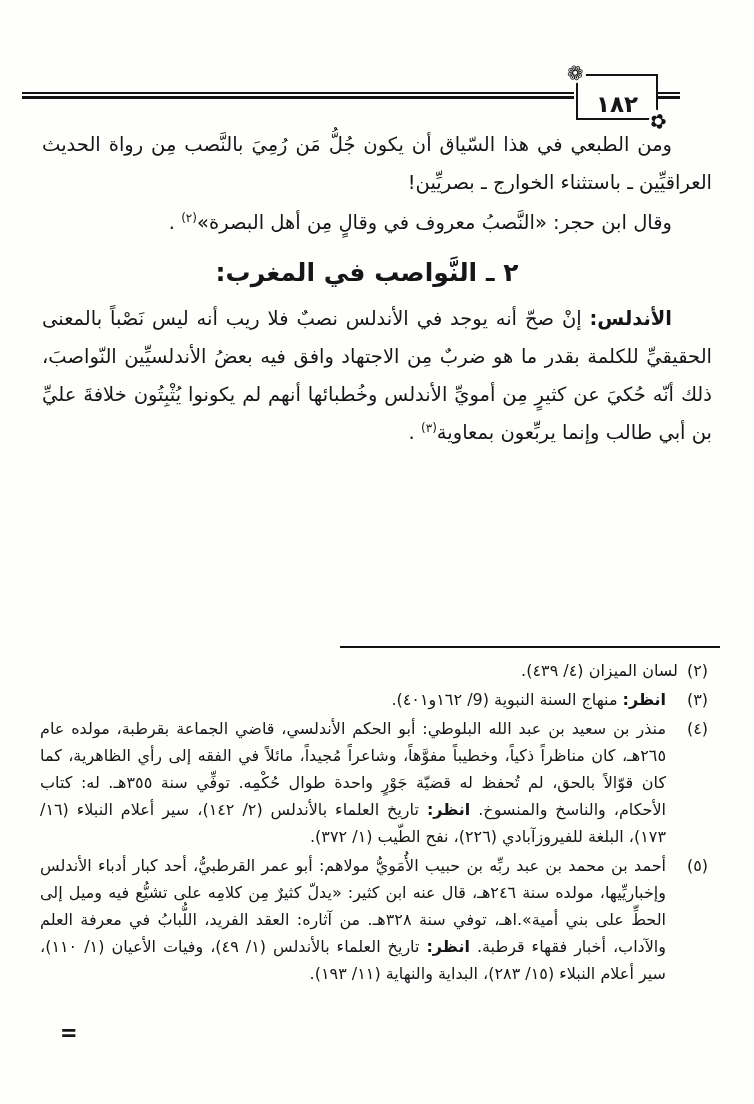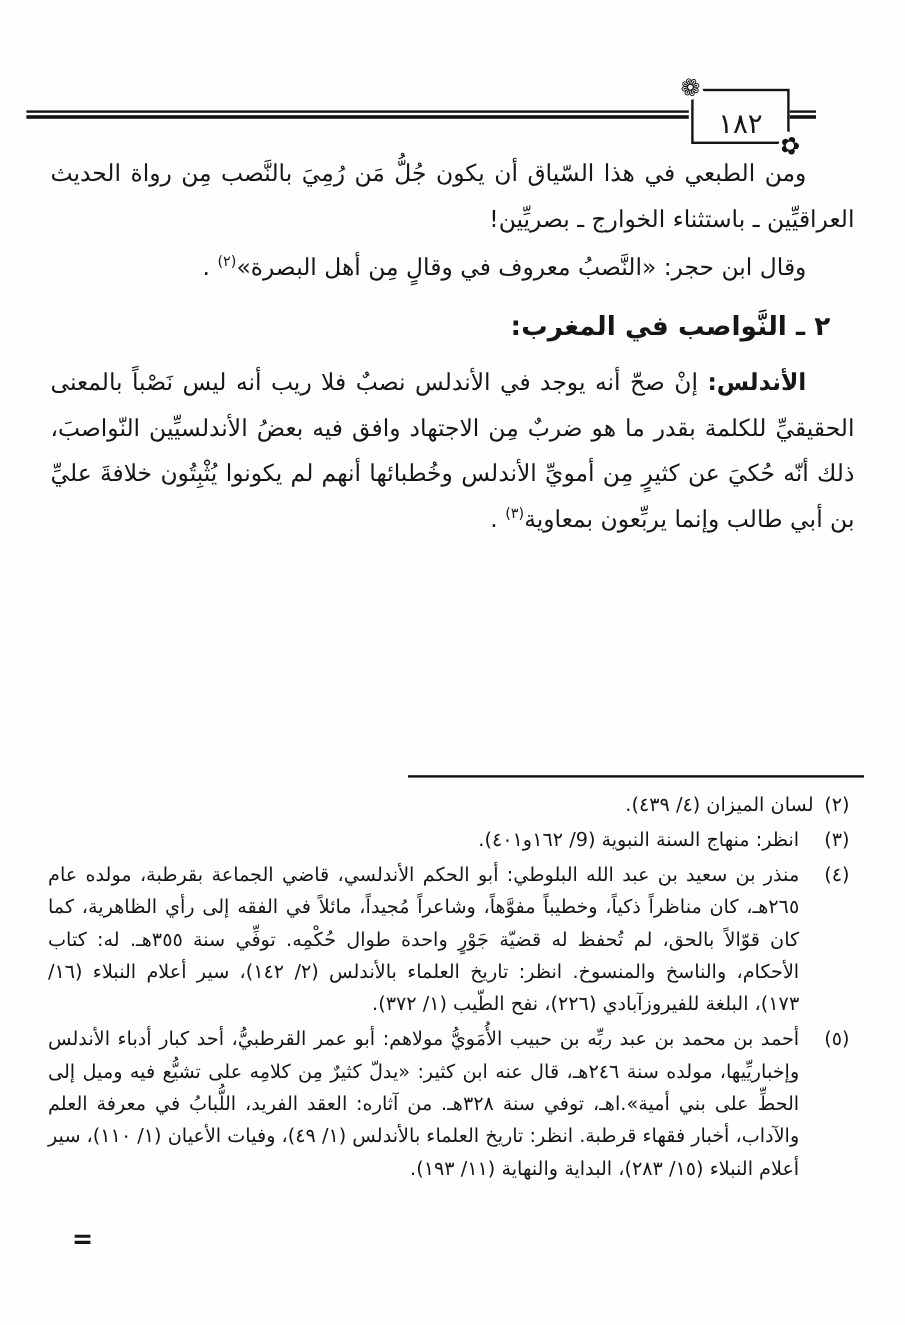--- a/index.html
+++ b/index.html
@@ -31,21 +31,21 @@
 
   .pagenum-box{
     position:absolute;left:576px;top:74px;
     width:78px;height:42px;
     border:2px solid #141414;
     background:#fefefc;
   }
   .pagenum{
     position:absolute;inset:0;
     display:flex;align-items:center;justify-content:center;
-    font-size:23px;font-weight:normal;
+    font-size:23px;font-weight:bold;
     padding-top:14px;
   }
   .flower{
     position:absolute;
     font-size:20px;line-height:20px;
     background:#fefefc;
     color:#141414;
     padding:0 1px;
   }
   .fl-tl{top:-13px;left:-12px;transform:rotate(-15deg);}
@@ -57,24 +57,25 @@
   }
   .body-par{
     margin:0;
     font-size:19.5px;
     line-height:38px;
     text-align:justify;
     text-indent:40px;
   }
   .body-par + .body-par{margin-top:2px;}
   .section-heading{
-    font-size:22px;
+    font-size:25px;
     font-weight:bold;
     margin:13px 20px 9px 0;
     line-height:36px;
+    text-align:center;
   }
   .fn-ref{
     font-size:12px;
     vertical-align:7px;
     line-height:0;
     letter-spacing:0;
   }
   strong.lead{font-weight:bold;}
 
   
@@ -94,21 +95,21 @@
   }
   .fn-inline{white-space:nowrap;text-align:center;}
   .fn-inline .fn-num{margin-left:9px;font-weight:normal;}
   .fn{
     position:relative;
     padding-right:46px;
     margin-bottom:2px;
     text-align:justify;
   }
   .fn .fn-num{position:absolute;right:4px;top:0;}
-  .fn strong, .fn-inline strong{font-weight:normal;}
+  .fn strong, .fn-inline strong{font-weight:bold;}
 
   .continuation-mark{
     position:absolute;left:60px;top:1020px;
     font-size:21px;font-weight:bold;
     transform:scaleY(1.1);
   }
 </style>
 </head>
 <body>
 

